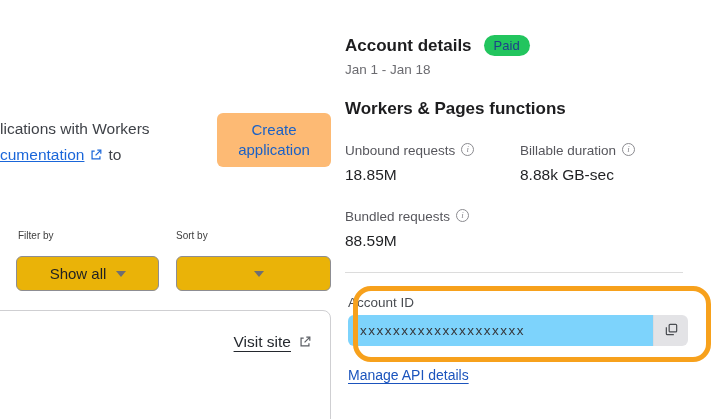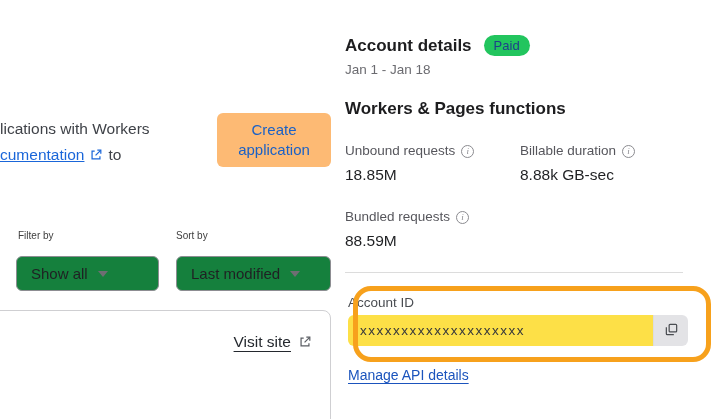--- a/index.html
+++ b/index.html
@@ -15,23 +15,23 @@
   .intro .suffix { color:#3f4248; }
 
   .create-btn { position:absolute; left:217px; top:113px; width:114px; height:54px;
     background:#fdba74; color:#1a61c6; border:none; border-radius:6px;
     font-size:15px; line-height:20px; font-family:inherit; cursor:pointer; text-align:center; padding:6px 14px; }
 
   .field-label { position:absolute; font-size:10px; color:#404040; }
   .lbl-filter { left:18px; top:230px; }
   .lbl-sort   { left:176px; top:230px; }
 
-  .select { position:absolute; top:256px; height:35px; background:#15803d;
+  .select { position:absolute; top:256px; height:35px; background:#eab308;
     border:1px solid #8d8d92; border-radius:6px; display:flex; align-items:center;
-    justify-content:flex-start; padding:0 13px 0 14px; font-size:15px; color:#1f2023; cursor:pointer; }
+    justify-content:center; padding:0 13px 0 14px; font-size:15px; color:#1f2023; cursor:pointer; }
   .select-filter { left:16px; width:143px; }
   .select-sort   { left:176px; width:155px; }
   .caret { width:0; height:0; border-left:5px solid transparent; border-right:5px solid transparent;
     border-top:6px solid #6e6e73; margin-left:10px; }
 
   .project-card { position:absolute; left:-24px; top:310px; width:355px; height:140px;
     border:1px solid #cfcfd2; border-radius:8px; background:#fff; }
   .visit-row { position:absolute; right:18px; top:22px; display:flex; align-items:center; gap:7px; }
   .visit-link { font-size:15.5px; color:#24282e; text-decoration:underline; text-underline-offset:4px; cursor:pointer; }
   .visit-row .ext-icon svg path, .visit-row .ext-icon svg polyline, .visit-row .ext-icon svg line { stroke:#5a5d63; }
@@ -41,34 +41,34 @@
   .title-row { position:absolute; left:0; top:35px; display:flex; align-items:center; gap:12px; }
   .acct-title { font-size:17px; font-weight:bold; color:#1d1d1f; }
   .badge { background:#22c55e; color:#1e3f8a; font-size:13px; border-radius:11px; padding:3px 10px; }
   .date-range { position:absolute; left:0; top:62px; font-size:13.5px; color:#6b6b70; }
   .section-title { position:absolute; left:0; top:99px; font-size:17px; font-weight:bold; color:#1d1d1f; }
 
   .stat { position:absolute; }
   .stat-0 { left:0;   top:143px; }
   .stat-1 { left:175px;top:143px; }
   .stat-2 { left:0;   top:209px; }
-  .stat-label-row { display:flex; align-items:flex-end; gap:6px; font-size:13.5px; color:#56565c; }
+  .stat-label-row { display:flex; align-items:flex-start; gap:6px; font-size:13.5px; color:#56565c; }
   .info-icon { width:13px; height:13px; border:1px solid #8b8b90; border-radius:50%;
     font-size:9px; line-height:11px; text-align:center; color:#8b8b90; font-family:"Liberation Serif", serif; font-style:italic; }
   .stat-value { margin-top:8px; font-size:15.5px; color:#1f2023; }
 
   .divider { position:absolute; left:0; top:272px; width:338px; height:1px; background:#dcdcdc; }
 
   .highlight-box { position:absolute; left:353px; top:286px; width:358px; height:76px;
     border:5px solid #f7a11c; border-radius:18px; pointer-events:none; background:transparent; z-index:5; }
 
   .acct-id-label { position:absolute; left:3px; top:295px; font-size:13.5px; color:#4a4d52; }
   .input-group { position:absolute; left:3px; top:315px; width:340px; height:31px;
     display:flex; border-radius:6px; overflow:hidden; }
-  .acct-id-input { flex:1; border:none; outline:none; background:#fde047; color:#35373b;
+  .acct-id-input { flex:1; border:none; outline:none; background:#7dd3fc; color:#35373b;
     font-size:13.5px; letter-spacing:1.5px; padding:0 12px; font-family:inherit; }
   .copy-btn { width:35px; background:#e3e3e6; border:none; border-left:1px solid #dcdcdf;
     display:flex; align-items:center; justify-content:center; cursor:pointer; }
   .copy-btn svg { width:15px; height:15px; }
 
   .manage-link { position:absolute; left:3px; top:367px; font-size:14px; color:#1b54bd;
     text-decoration:underline; text-underline-offset:3px; cursor:pointer; }
 </style>
 </head>
 <body>
@@ -91,21 +91,20 @@
 <button class="create-btn">Create application</button>
 
 <div class="field-label lbl-filter">Filter by</div>
 <div class="select select-filter">
   <span>Show all</span>
   <span class="caret"></span>
 </div>
 
 <div class="field-label lbl-sort">Sort by</div>
 <div class="select select-sort">
-  <span>Last modified</span>
   <span class="caret"></span>
 </div>
 
 <div class="project-card">
   <div class="visit-row">
     <a class="visit-link">Visit site</a>
     <span class="ext-icon">
       <svg viewBox="0 0 16 16" fill="none">
           <path d="M6.5 3.5H3.5v9h9v-3" stroke="#5a5d63" stroke-width="1.4"></path>
           <polyline points="9.5,2.5 13.5,2.5 13.5,6.5" stroke="#5a5d63" stroke-width="1.4"></polyline>

